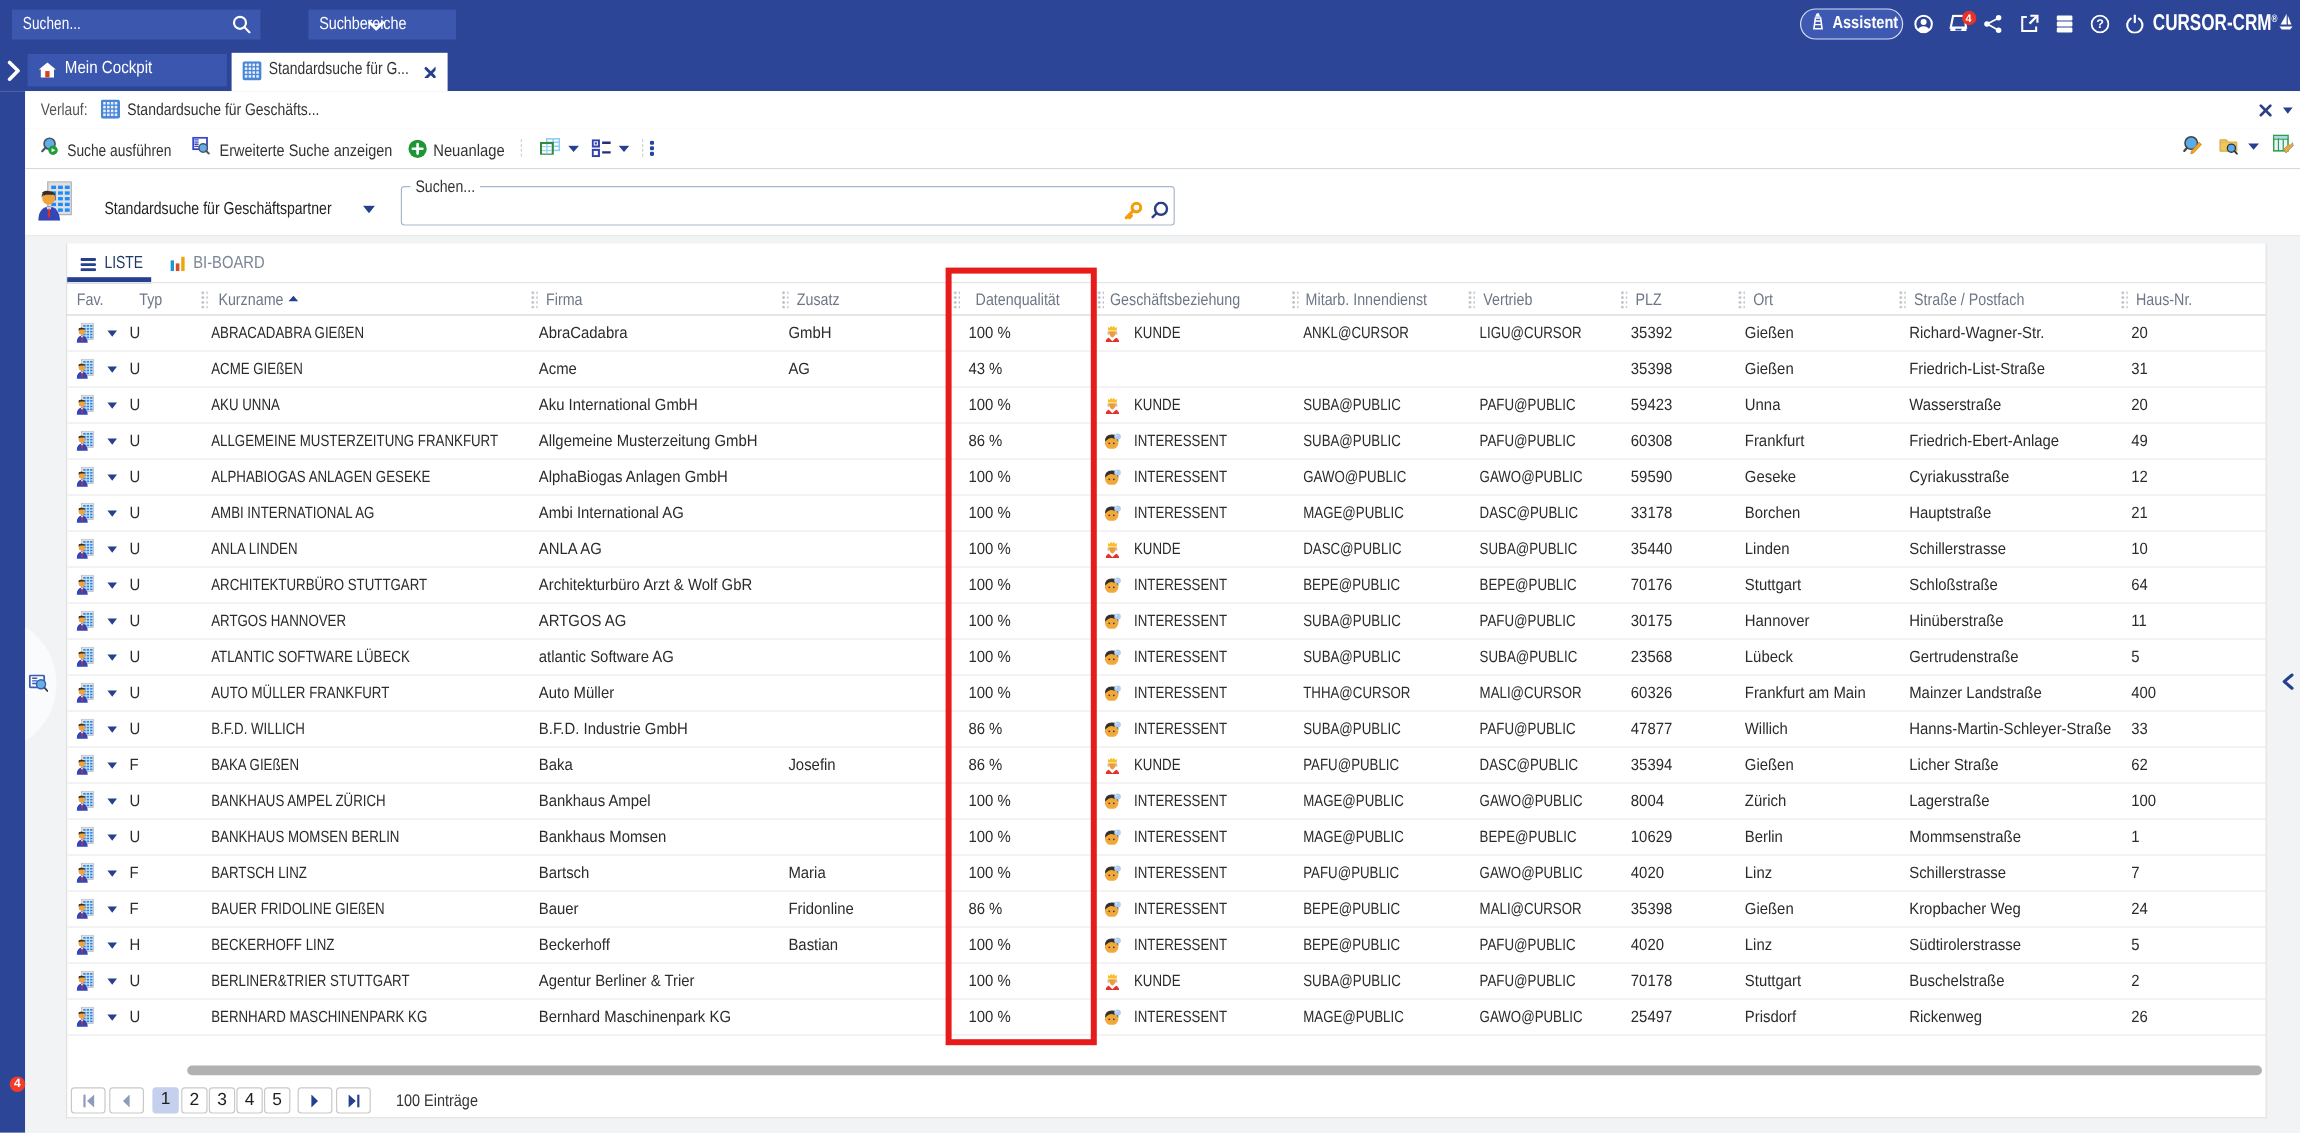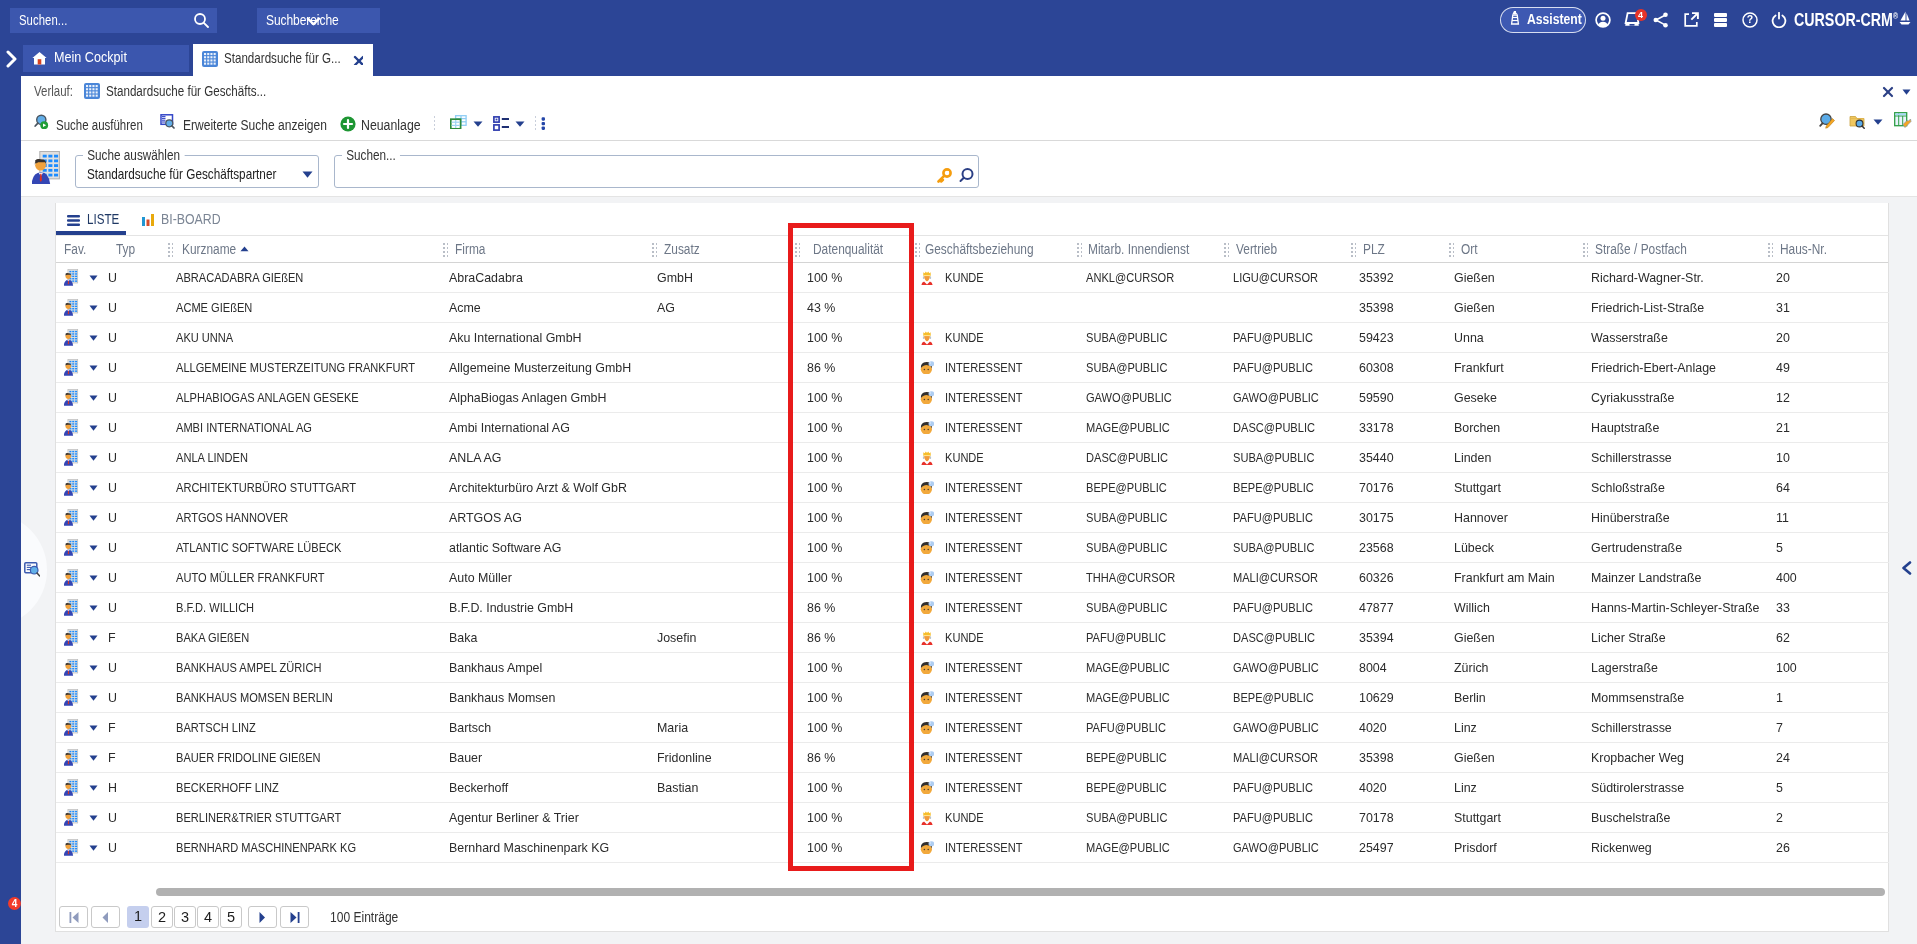--- a/index.html
+++ b/index.html
@@ -272,23 +272,20 @@
           <rect x="15.8" y="22.0" width="3.9" height="2.7" fill="#1b8cff"></rect>
           <rect x="21.3" y="22.0" width="3.9" height="2.7" fill="#1b8cff"></rect>
           <circle cx="8.2" cy="13.8" r="5.2" fill="#f0a23c"></circle>
           <path d="M2.6 13.3 Q2.2 8 8.2 8 Q14.2 8 13.8 13.3 L12.6 10.9 L3.8 10.9 Z" fill="#35302c"></path>
           <path d="M2.9 9.2 Q5 7.2 8.2 8 L4.4 12 Z" fill="#35302c"></path>
           <path d="M-0.5 32 Q0.5 20.8 8.5 20.5 Q16.5 20.8 17.5 32 Z" fill="#3446b4"></path>
           <path d="M6.4 21 L10.6 21 L8.5 24.5 Z" fill="#fff"></path>
           <path d="M7.9 22 L9.1 22 L9.6 28 L8.5 30 L7.4 28 Z" fill="#d93025"></path>
         </g>
       </svg>
-<div class="abs" style="left:54px;top:79px;width:244px;height:33px;border:1px solid #a9b7cc;border-radius:3px;background:#fff;">
-        <span class="sx" style="position:absolute;left:7px;top:-9px;background:#fff;padding:0 5px;font-size:14px;color:#333;transform:scaleX(.84);">Suche auswählen</span>
-      </div>
 <div class="abs sx" style="left:66px;top:90px;font-size:14.5px;color:#222;transform:scaleX(.81);">Standardsuche für Geschäftspartner</div>
 <svg class="abs" style="left:281px;top:95px" width="11" height="7" viewBox="0 0 11 7">
         <path d="M0.5 0.5 L10.5 0.5 L5.5 6.7 Z" fill="#24408e"></path>
       </svg>
 <div class="abs" style="left:313px;top:79px;width:645px;height:33px;border:1px solid #a9b7cc;border-radius:3px;background:#fff;">
         <span class="sx" style="position:absolute;left:7px;top:-9px;background:#fff;padding:0 5px;font-size:14px;color:#333;transform:scaleX(.84);">Suchen...</span>
       </div>
 <svg class="abs" style="left:916px;top:92px" width="15" height="15" viewBox="0 0 15 15">
         <circle cx="10" cy="5" r="3.6" fill="none" stroke="#f59d0e" stroke-width="2.6"></circle>
         <line x1="7.4" y1="7.6" x2="1.5" y2="13.5" stroke="#f59d0e" stroke-width="2.6" stroke-linecap="round"></line>

